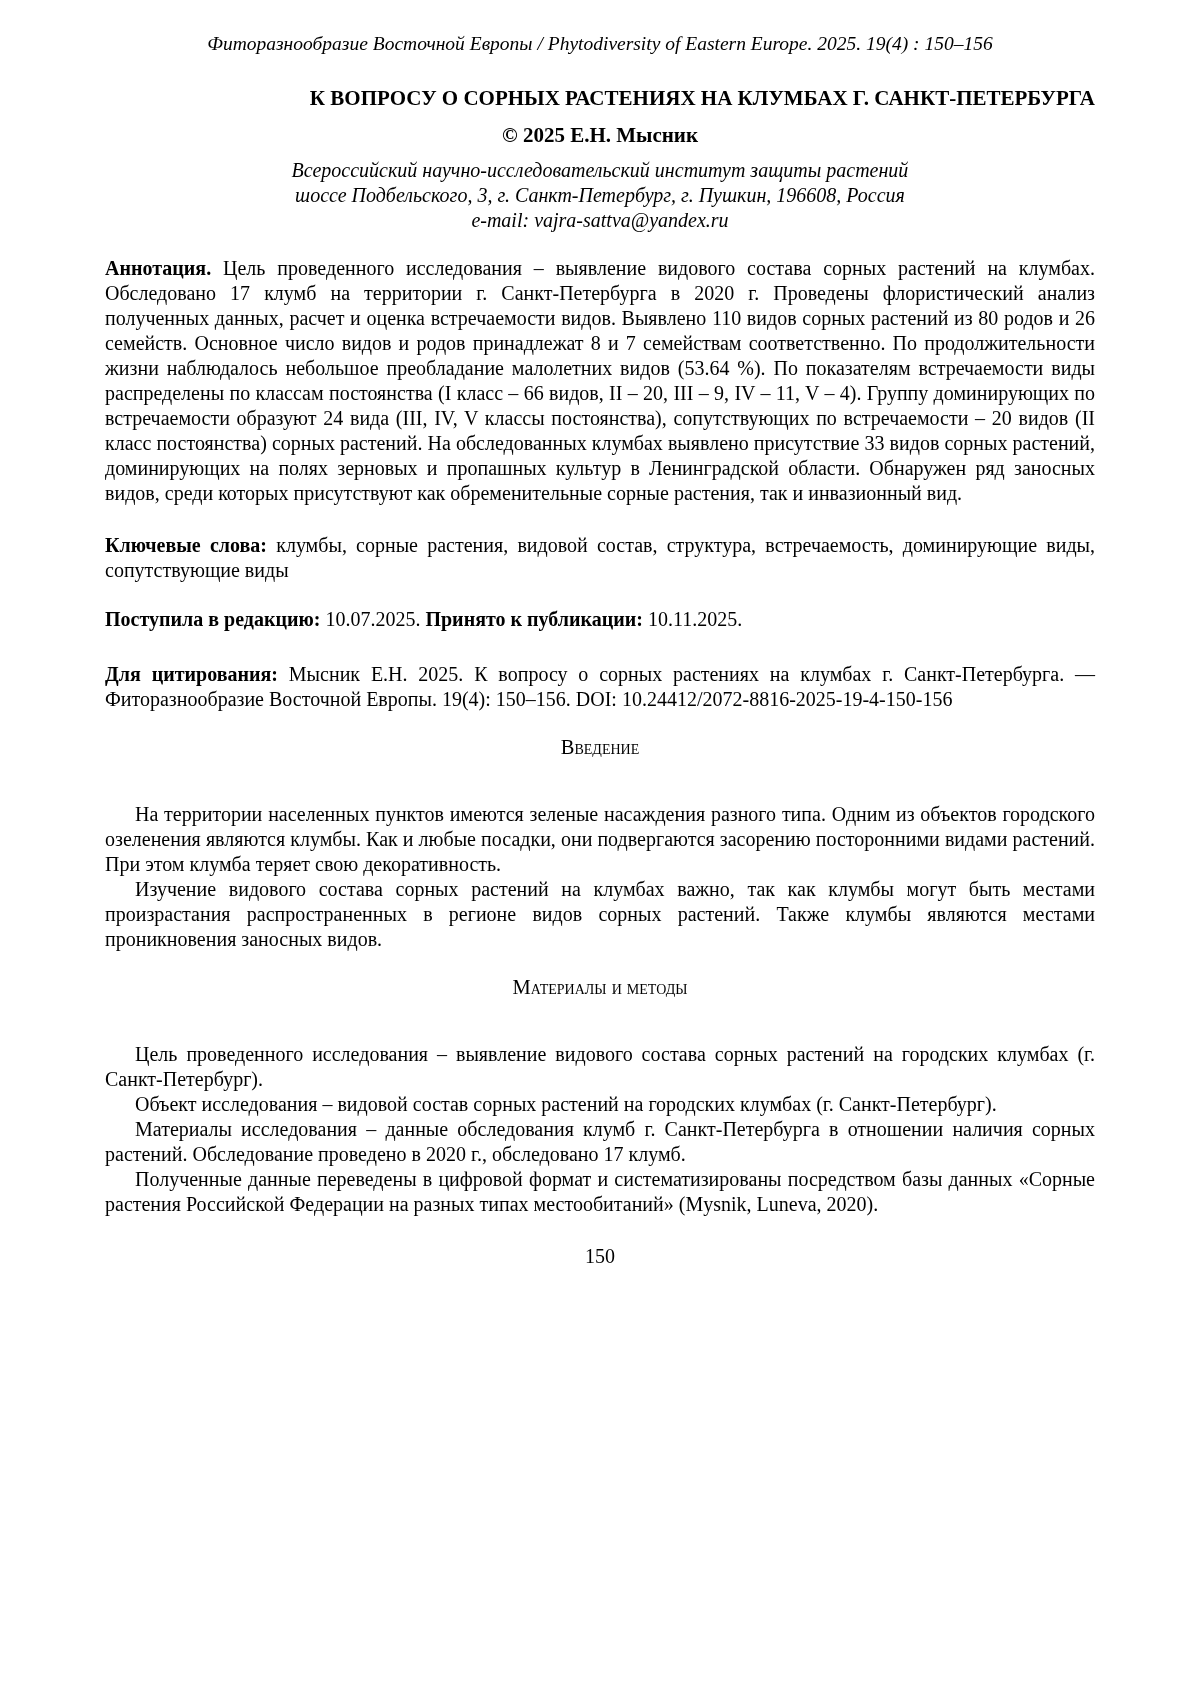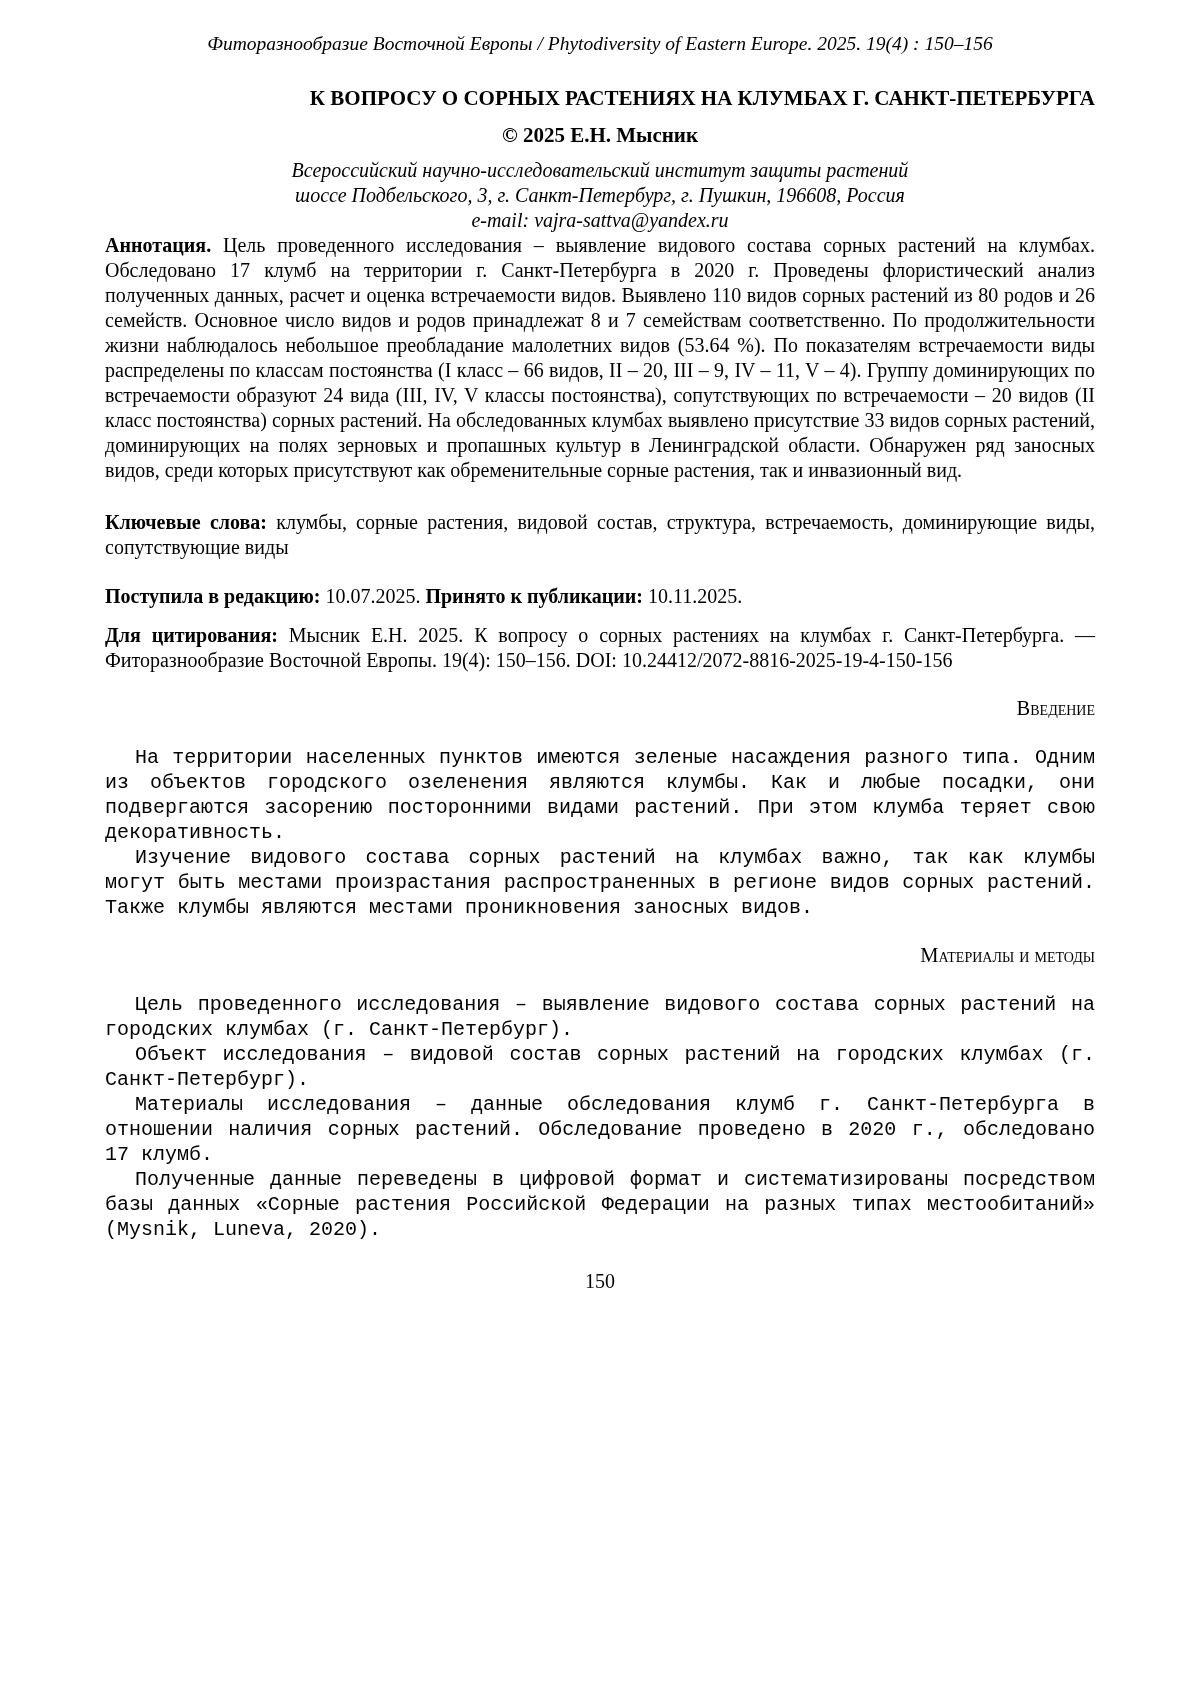--- a/index.html
+++ b/index.html
@@ -37,33 +37,33 @@
     text-align: center;
     font-weight: bold;
     font-size: 21px;
   }
   .affiliation {
     margin-top: 10px;
     text-align: center;
     font-style: italic;
   }
   .para { text-align: justify; }
-  .abstract-para  { }
+  .abstract-para  { margin-top: 23px; }
   .keywords-para  { margin-top: 27px; }
   .dates-para     { margin-top: 24px; }
-  .citation-para  { margin-top: 14px; }
+  .citation-para  { margin-top: 30px; }
   .section-heading {
-    text-align: right;
+    text-align: center;
     font-variant: small-caps;
     font-size: 20.5px;
     font-weight: normal;
   }
   .heading-intro     { margin-top: 23px; }
   .heading-materials { margin-top: 23px; }
-  .section-body { margin-top: 24px; font-family: Liberation Mono, monospace; }
+  .section-body { margin-top: 42px; }
   .section-body p {
     text-align: justify;
     text-indent: 30px;
   }
   .page-number {
     margin-top: 27px;
     text-align: center;
   }
   b { font-weight: bold; }
 </style>

